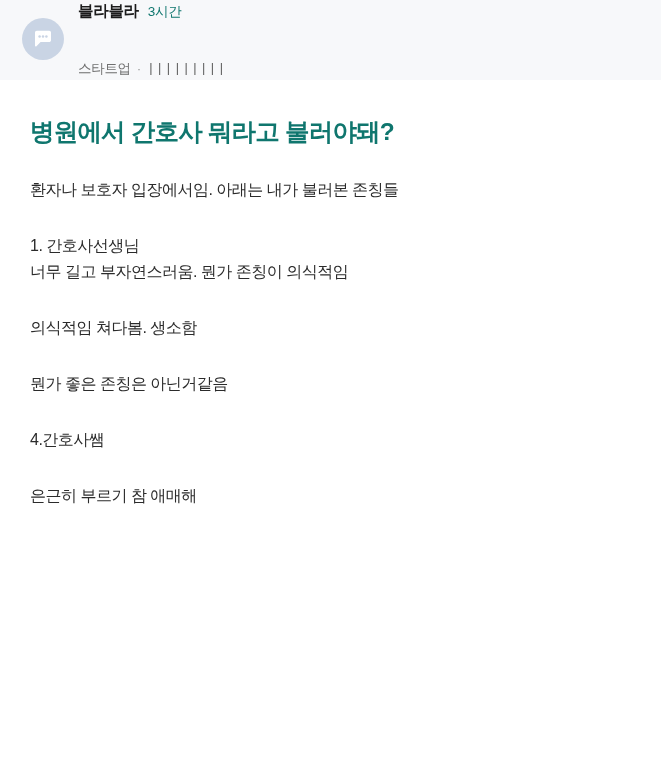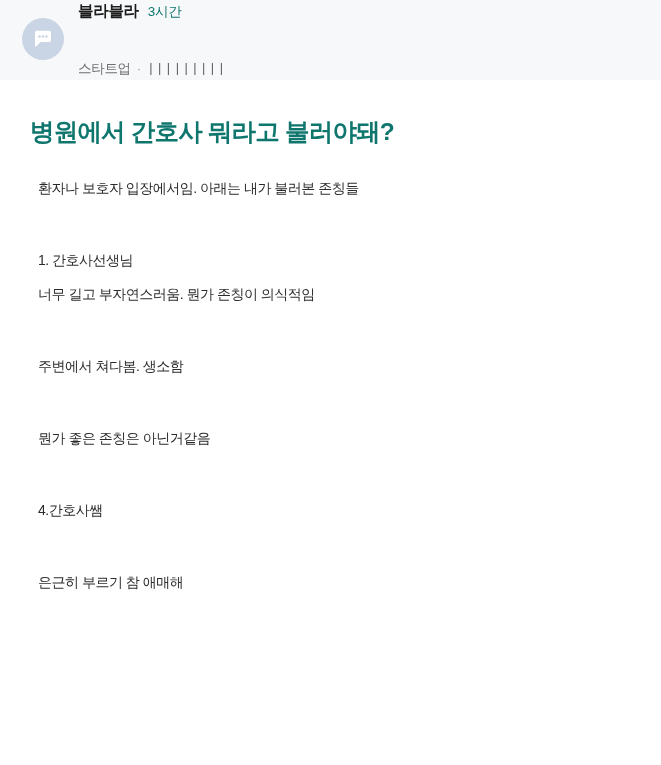--- a/index.html
+++ b/index.html
@@ -89,25 +89,25 @@
   }
   .post-title {
     font-size: 24.5px;
     font-weight: bold;
     color: #0f766e;
     letter-spacing: -0.8px;
     margin: 6px 0 30px 0;
     line-height: 1.3;
   }
   .post-line {
-    font-size: 14px;
+    font-size: 16px;
     line-height: 1.55;
     color: #2b2b2b;
     letter-spacing: -0.5px;
-    margin: 8px;
+    margin: 0;
     min-height: 26px;
   }
   .post-line.spacer {
     height: 30px;
     min-height: 0;
   }
 </style>
 </head>
 <body>
 
@@ -138,21 +138,21 @@
   </div>
 
   <div class="post-body">
     <h1 class="post-title">병원에서 간호사 뭐라고 불러야돼?</h1>
 
     <p class="post-line">환자나 보호자 입장에서임. 아래는 내가 불러본 존칭들</p>
     <div class="post-line spacer"></div>
     <p class="post-line">1. 간호사선생님</p>
     <p class="post-line">너무 길고 부자연스러움. 뭔가 존칭이 의식적임</p>
     <div class="post-line spacer"></div>
-    <p class="post-line">주변에서 쳐다봄. 생소함</p>
+    <p class="post-line">의식적임 쳐다봄. 생소함</p>
     <div class="post-line spacer"></div>
     <p class="post-line">뭔가 좋은 존칭은 아닌거같음</p>
     <div class="post-line spacer"></div>
     <p class="post-line">4.간호사쌤</p>
     <div class="post-line spacer"></div>
     <p class="post-line">은근히 부르기 참 애매해</p>
   </div>
 
 </div>
 

